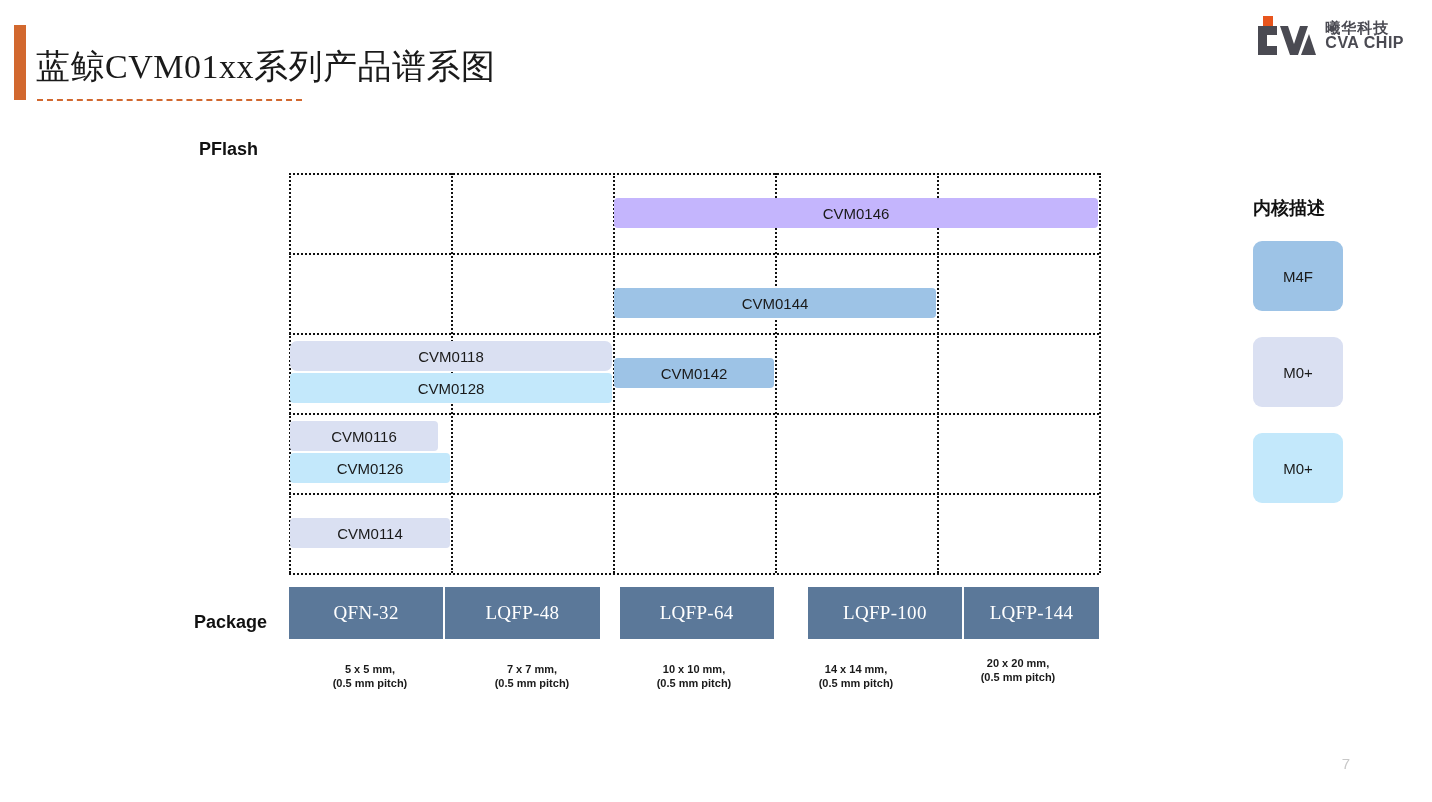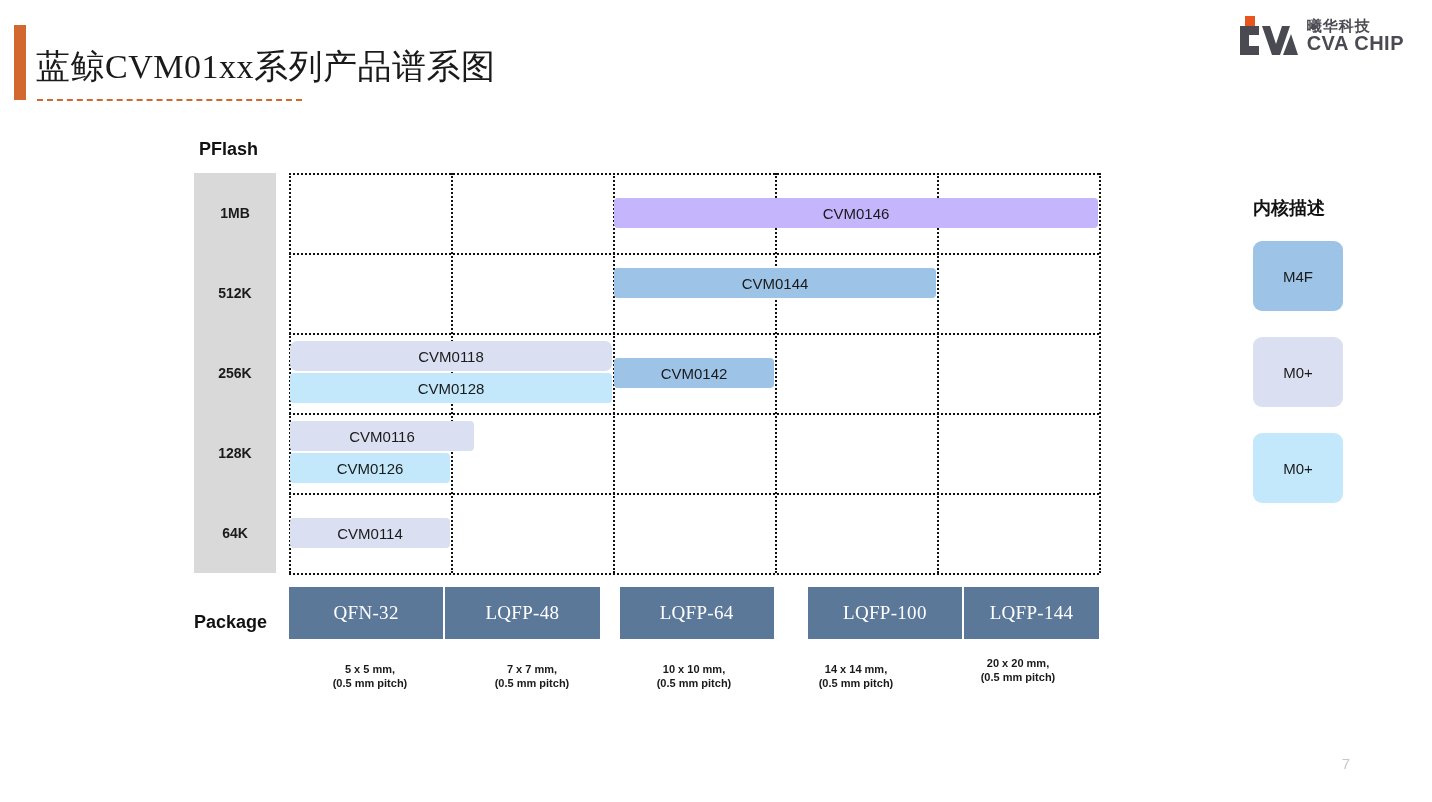--- a/index.html
+++ b/index.html
@@ -64,21 +64,21 @@
     flex-direction: column;
     line-height: 1.05;
   }
   #logo-cn {
     font-size: 15px;
     font-weight: bold;
     color: #4A4A52;
     letter-spacing: 1px;
   }
   #logo-en {
-    font-size: 20px;
+    font-size: 16px;
     font-weight: bold;
     color: #4A4A52;
     letter-spacing: 0.5px;
   }
 
   
   #matrix-region {
     position: absolute;
     left: 0;
     top: 0;
@@ -255,47 +255,40 @@
   <div id="logo-text-block">
     <span id="logo-cn">曦华科技</span>
     <span id="logo-en">CVA CHIP</span>
   </div>
 </div>
 
 <div id="matrix-region">
 
   <div id="pflash-axis-title">PFlash</div>
 
-  <div id="pflash-axis-column">
-      <div class="pflash-tick" style="top: 0px;">1MB</div>
-      <div class="pflash-tick" style="top: 80px;">512K</div>
-      <div class="pflash-tick" style="top: 160px;">256K</div>
-      <div class="pflash-tick" style="top: 240px;">128K</div>
-      <div class="pflash-tick" style="top: 320px;">64K</div>
-    </div>
 
   <div id="grid-area">
       <div class="grid-hline" style="top: 0px;"></div>
       <div class="grid-hline" style="top: 80px;"></div>
       <div class="grid-hline" style="top: 160px;"></div>
       <div class="grid-hline" style="top: 240px;"></div>
       <div class="grid-hline" style="top: 320px;"></div>
       <div class="grid-hline" style="top: 400px;"></div>
       <div class="grid-vline" style="left: 0px;"></div>
       <div class="grid-vline" style="left: 162px;"></div>
       <div class="grid-vline" style="left: 324px;"></div>
       <div class="grid-vline" style="left: 486px;"></div>
       <div class="grid-vline" style="left: 648px;"></div>
       <div class="grid-vline" style="left: 810px;"></div>
       <div class="product-bar" style="left: 325px; width: 484px; background: #c4b5fd; top: 25px;">CVM0146</div>
-      <div class="product-bar" style="left: 325px; width: 322px; background: rgb(157, 195, 230); top: 95px;">CVM0144</div>
+      <div class="product-bar" style="left: 325px; width: 322px; background: rgb(157, 195, 230); top: 115px;">CVM0144</div>
       <div class="product-bar" style="left: 1px; width: 322px; background: rgb(218, 224, 242); top: 168px; border-radius: 7px;">CVM0118</div>
       <div class="product-bar" style="left: 1px; width: 322px; background: rgb(195, 232, 251); top: 200px;">CVM0128</div>
       <div class="product-bar" style="left: 325px; width: 160px; background: rgb(157, 195, 230); top: 185px;">CVM0142</div>
-      <div class="product-bar" style="left: 1px; width: 184px; background: rgb(218, 224, 242); top: 248px;">CVM0116</div>
+      <div class="product-bar" style="left: 1px; width: 148px; background: rgb(218, 224, 242); top: 248px;">CVM0116</div>
       <div class="product-bar" style="left: 1px; width: 160px; background: rgb(195, 232, 251); top: 280px;">CVM0126</div>
       <div class="product-bar" style="left: 1px; width: 160px; background: rgb(218, 224, 242); top: 345px;">CVM0114</div>
     </div>
 
   <div id="package-axis-title">Package</div>
 
   <div id="package-header-row">
       <div class="package-cell" style="width: 162px;">QFN-32</div>
       <div class="package-cell" style="width: 162px;">LQFP-48</div>
       <div class="package-cell" style="width: 162px; margin-left: 18px;">LQFP-64</div>

